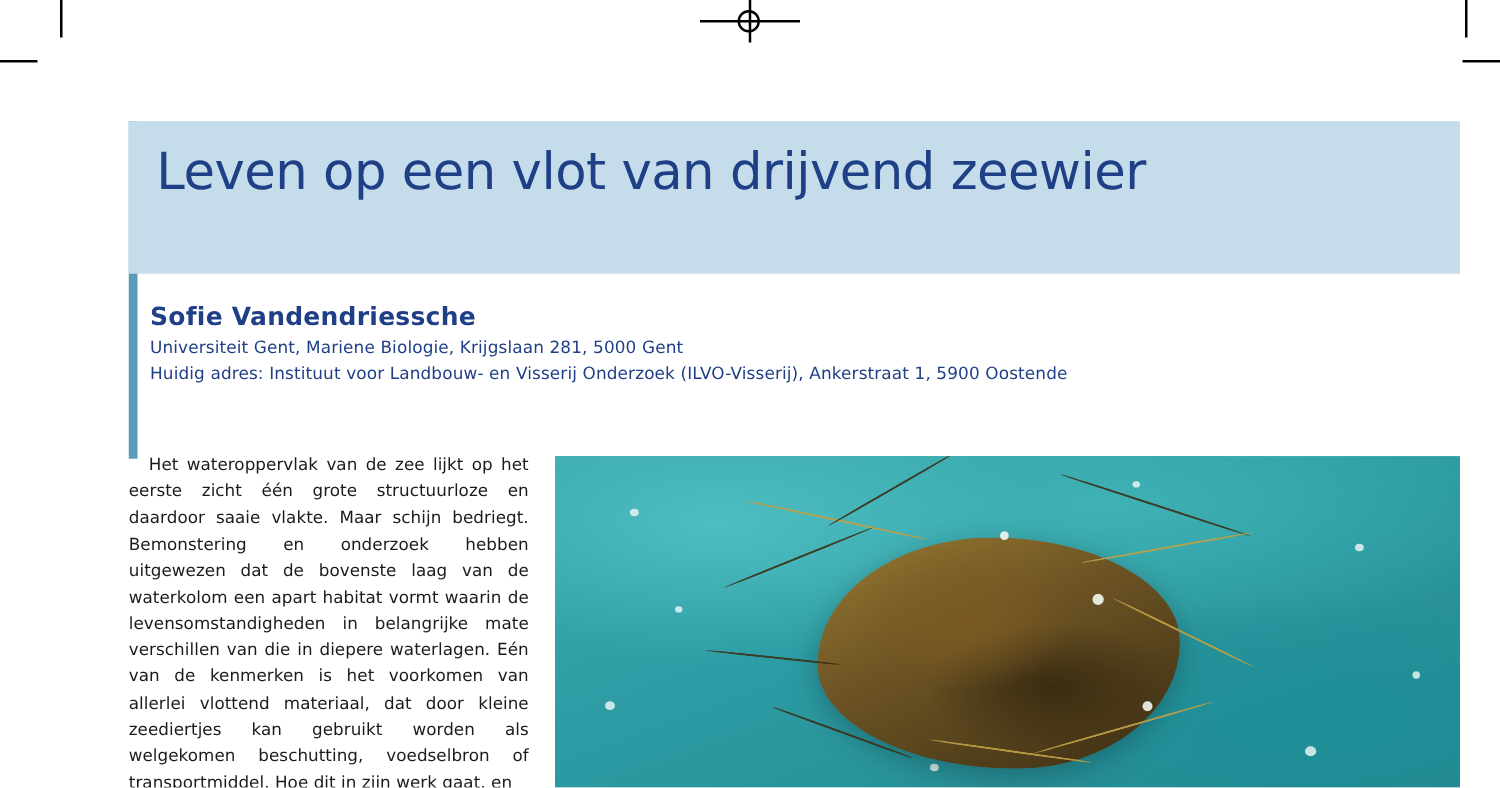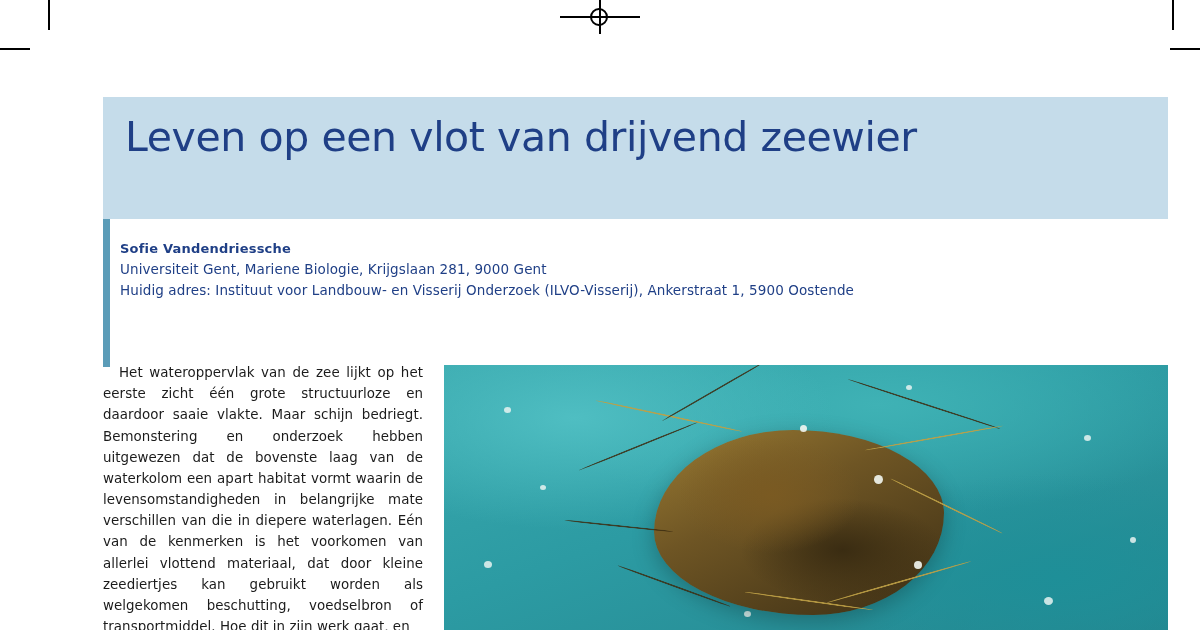--- a/index.html
+++ b/index.html
@@ -100,21 +100,21 @@
   }
 
   .byline {
     position: absolute;
     left: 120px;
     top: 241px;
     width: 980px;
   }
   .byline .author {
     font-family: "DejaVu Sans", sans-serif;
-    font-size: 13px;
+    font-size: 20px;
     font-weight: bold;
     color: #1f3f86;
     margin-bottom: 3px;
     letter-spacing: 0.2px;
   }
   .byline .affil {
     font-family: "DejaVu Sans", sans-serif;
     font-size: 13.5px;
     font-weight: 400;
     color: #1f3f86;
@@ -218,21 +218,21 @@
 <div class="page">
 
   <div class="left-rule"></div>
 
   <div class="title-band">
     <div class="title-text">Leven op een vlot van drijvend zeewier</div>
   </div>
 
   <div class="byline">
     <div class="author">Sofie Vandendriessche</div>
-    <div class="affil">Universiteit Gent, Mariene Biologie, Krijgslaan 281, 9000 Gent</div>
+    <div class="affil">Universiteit Gent, Mariene Biologie, Krijgslaan 281, 5000 Gent</div>
     <div class="affil">Huidig adres: Instituut voor Landbouw- en Visserij Onderzoek (ILVO-Visserij), Ankerstraat 1, 5900 Oostende</div>
   </div>
 
   <div class="body-col">
     <p>Het wateroppervlak van de zee lijkt op het eerste zicht één grote structuurloze en daardoor saaie vlakte. Maar schijn bedriegt. Bemonstering en onderzoek hebben uitgewezen dat de bovenste laag van de waterkolom een apart habitat vormt waarin de levensomstandigheden in belangrijke mate verschillen van die in diepere waterlagen. Eén van de kenmerken is het voorkomen van allerlei vlottend materiaal, dat door kleine zeediertjes kan gebruikt worden als welgekomen beschutting, voedselbron of transportmiddel. Hoe dit in zijn werk gaat, en</p>
   </div>
 
   <div class="photo">
     <div class="water"></div>
 

